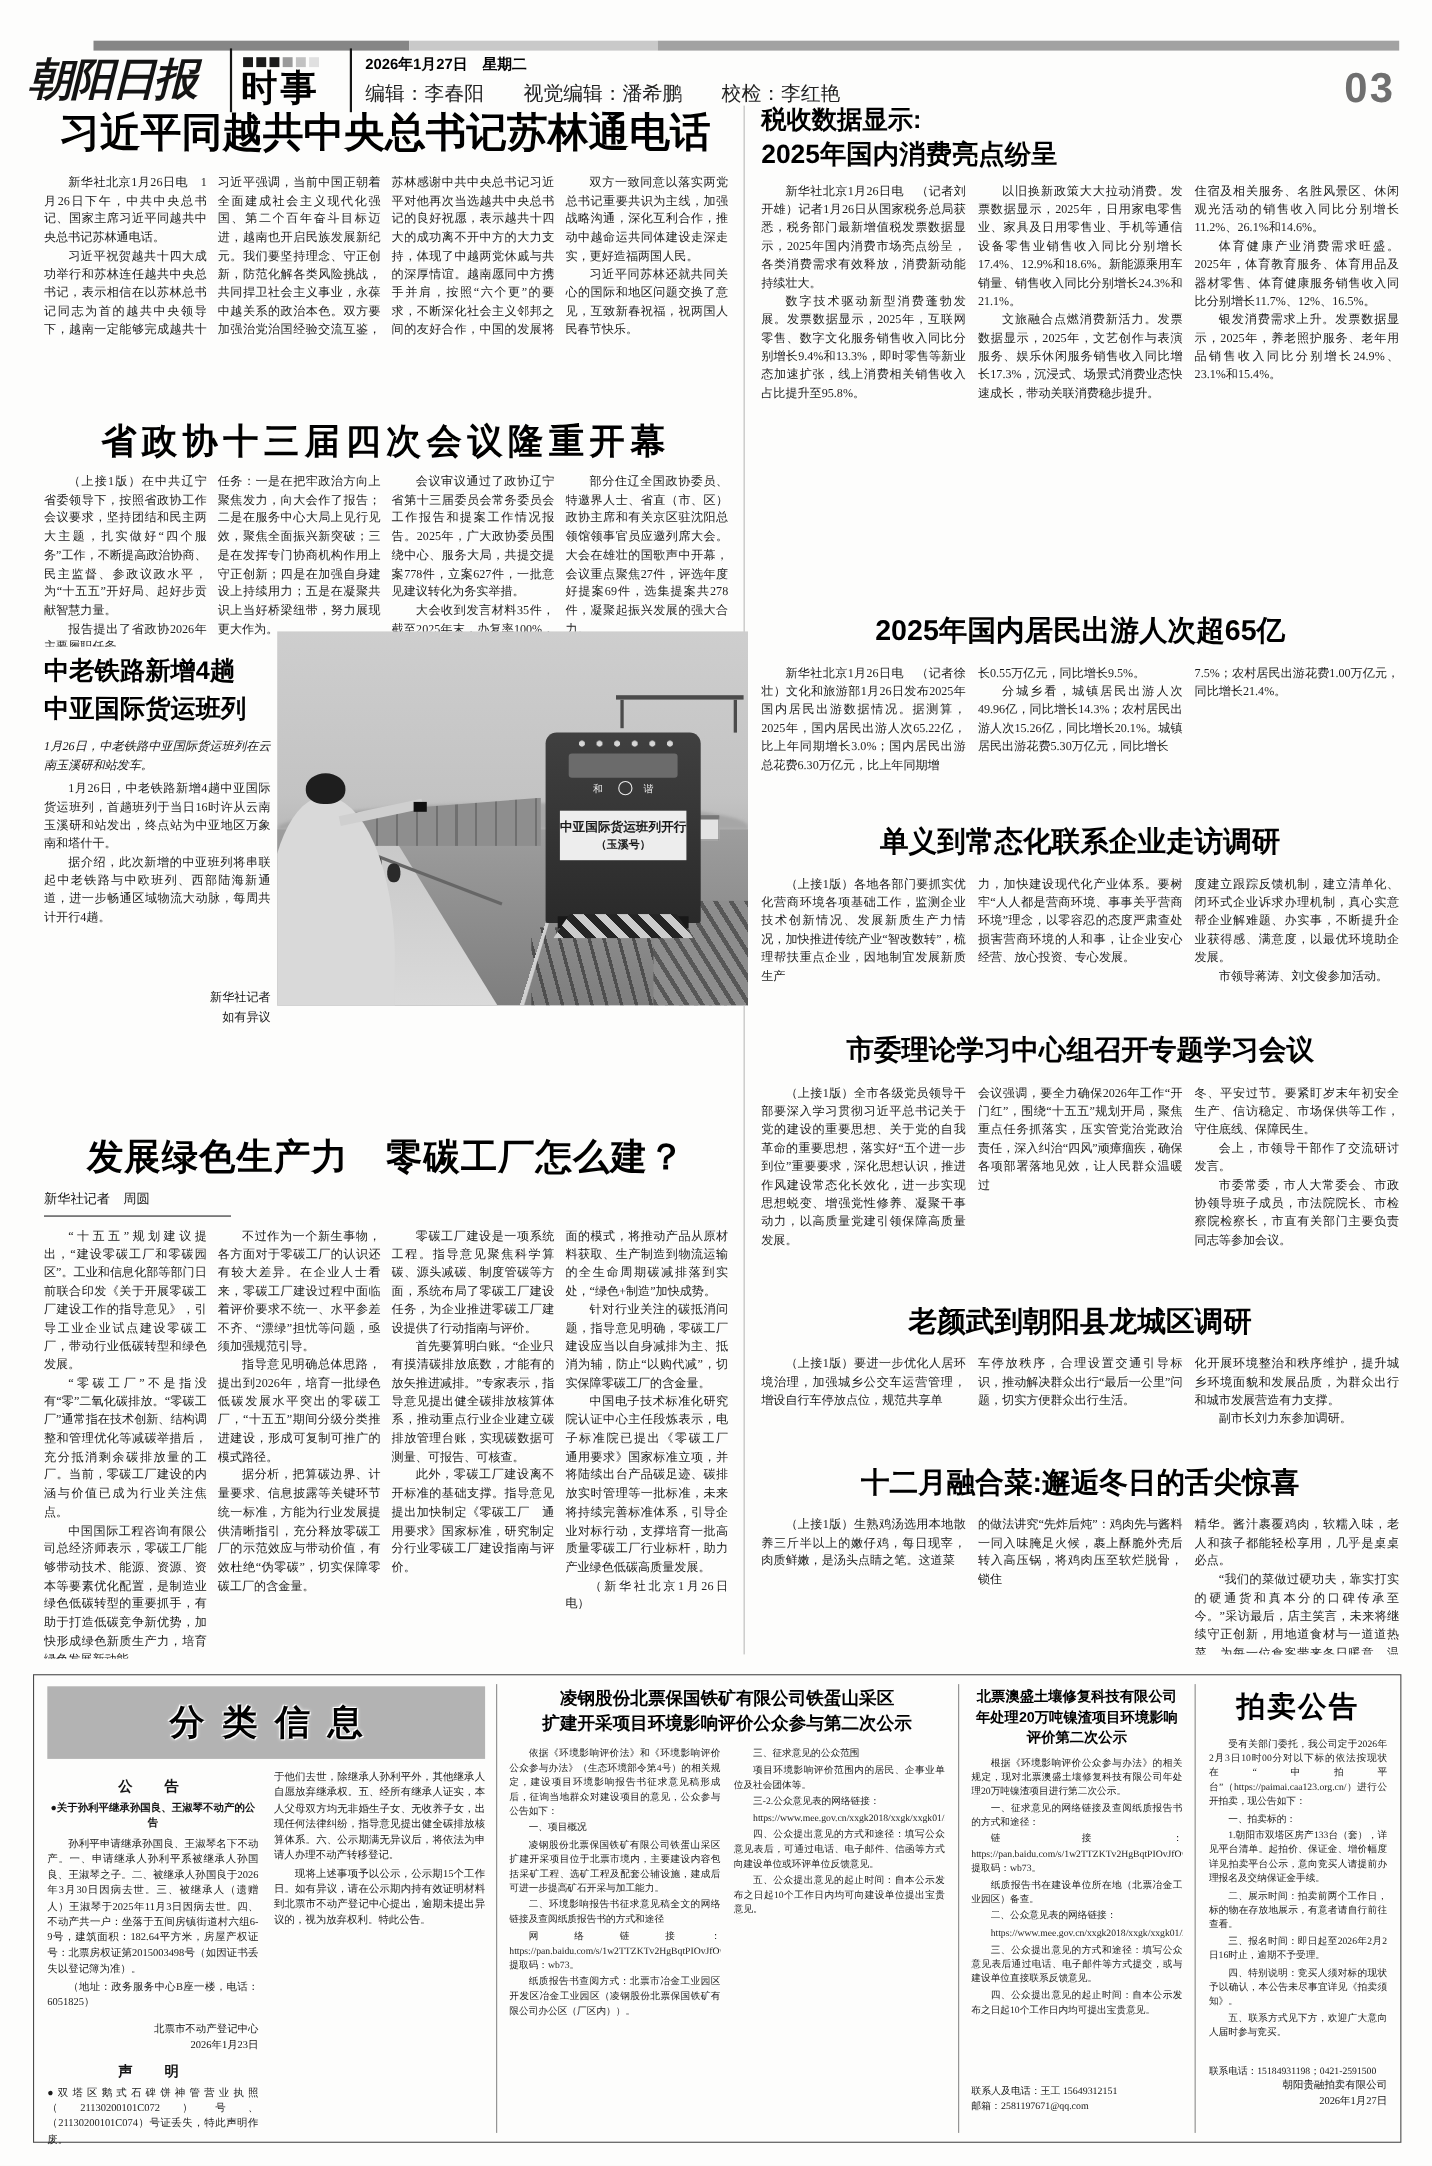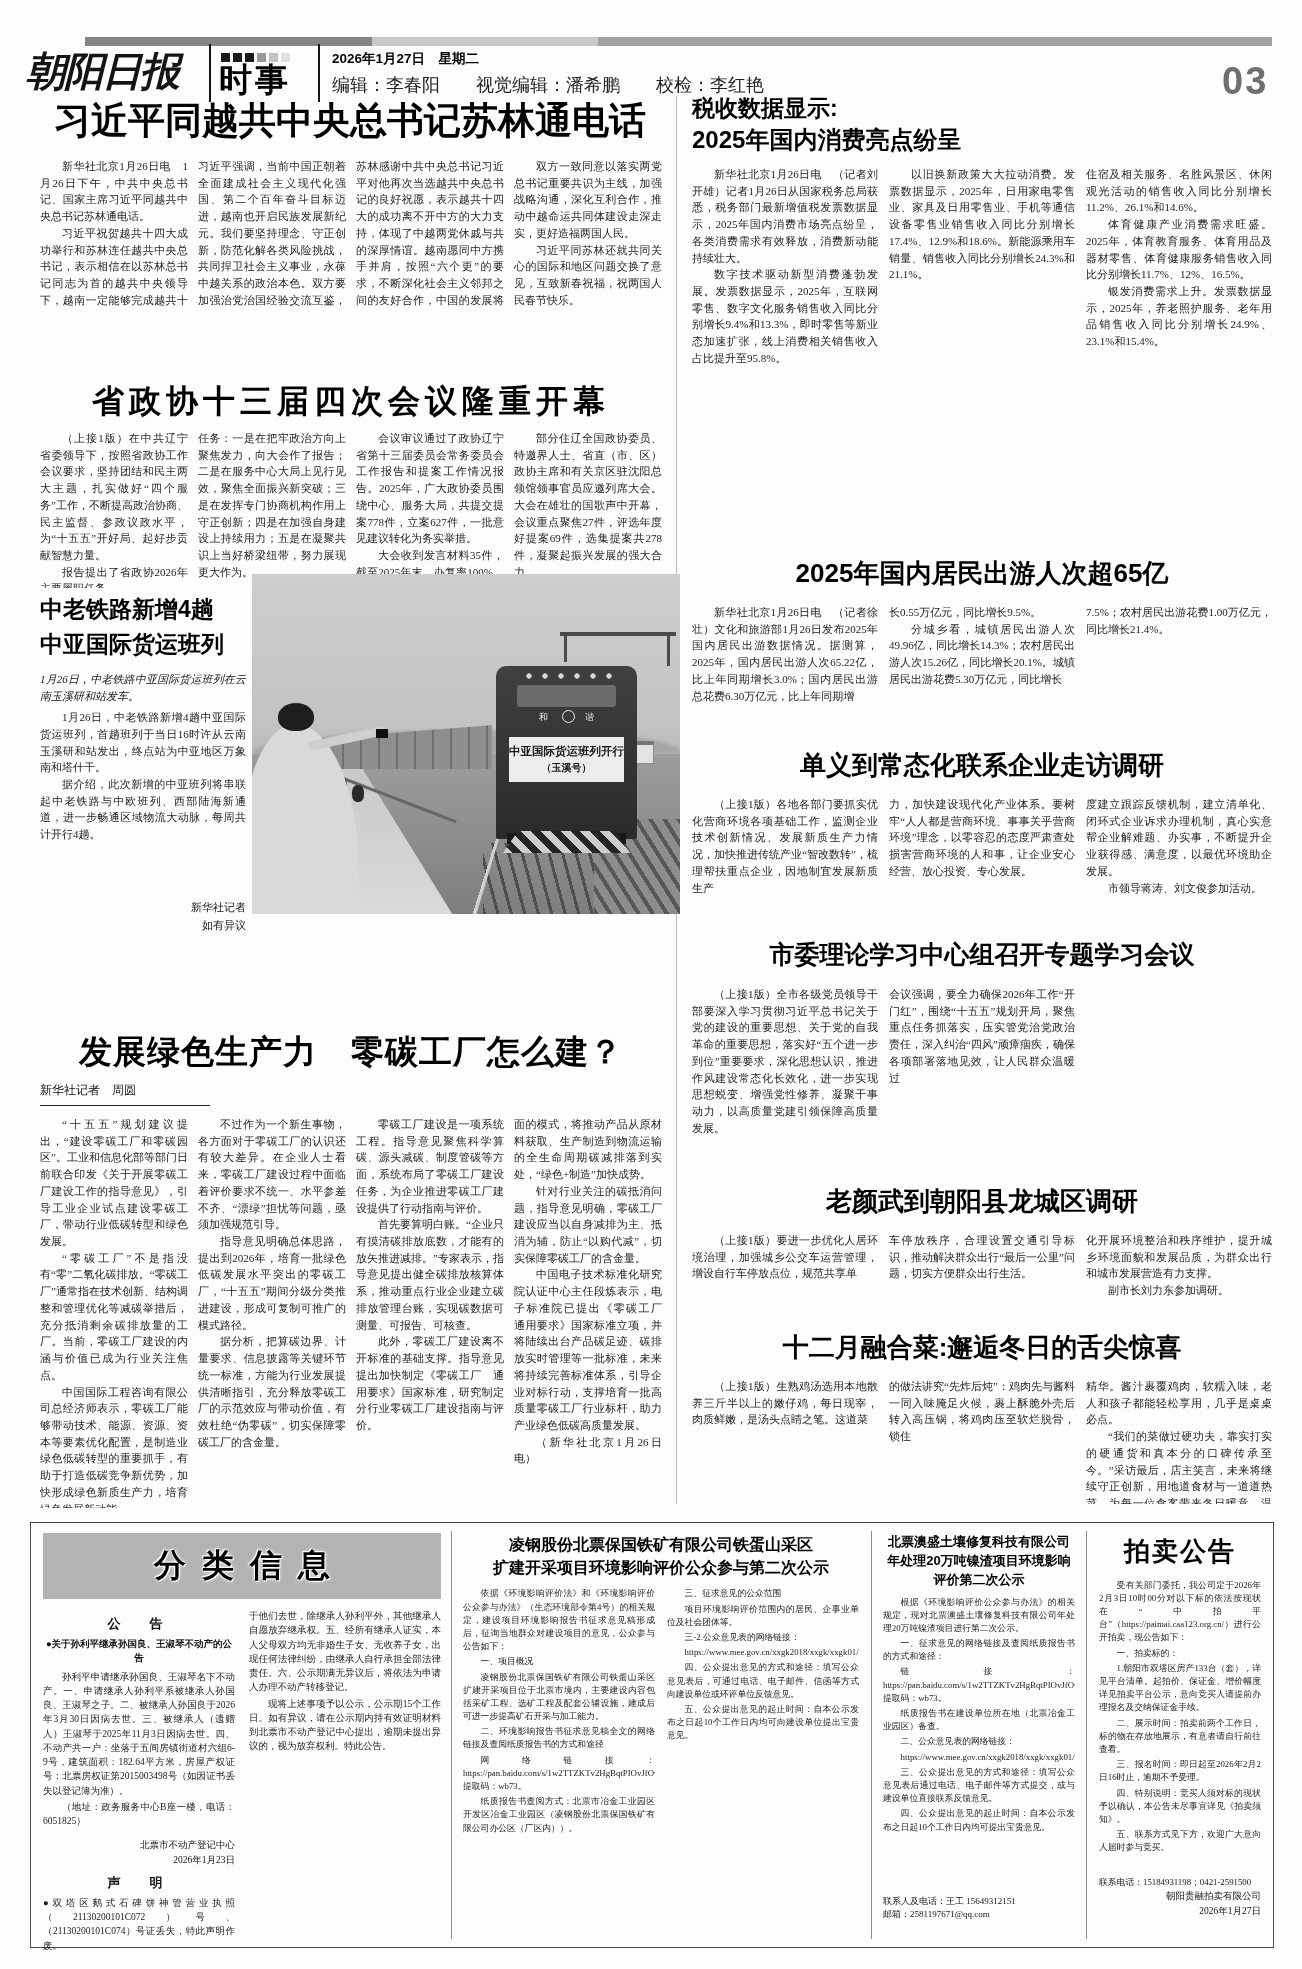--- a/index.html
+++ b/index.html
@@ -192,20 +192,21 @@
 
   <div class="abs ht" style="left:692px;top:92px;font-size:23px;line-height:1.4;">税收数据显示:</div>
   <div class="abs ht" style="left:692px;top:124px;font-size:24px;">2025年国内消费亮点纷呈</div>
   <div class="abs cols" style="left:692px;top:166px;width:580px;height:392px;gap:11px;">
     <div class="col rcol" style="height:392px;">
         <p>新华社北京1月26日电　（记者刘开雄）记者1月26日从国家税务总局获悉，税务部门最新增值税发票数据显示，2025年国内消费市场亮点纷呈，各类消费需求有效释放，消费新动能持续壮大。</p>
         <p>数字技术驱动新型消费蓬勃发展。发票数据显示，2025年，互联网零售、数字文化服务销售收入同比分别增长9.4%和13.3%，即时零售等新业态加速扩张，线上消费相关销售收入占比提升至95.8%。</p>
       </div>
     <div class="col rcol" style="height:392px;">
         <p>以旧换新政策大大拉动消费。发票数据显示，2025年，日用家电零售业、家具及日用零售业、手机等通信设备零售业销售收入同比分别增长17.4%、12.9%和18.6%。新能源乘用车销量、销售收入同比分别增长24.3%和21.1%。</p>
+        <p>文旅融合点燃消费新活力。发票数据显示，2025年，文艺创作与表演服务、娱乐休闲服务销售收入同比增长17.3%，沉浸式、场景式消费业态快速成长，带动关联消费稳步提升。</p>
       </div>
     <div class="col rcol nif" style="height:392px;">
         <p>住宿及相关服务、名胜风景区、休闲观光活动的销售收入同比分别增长11.2%、26.1%和14.6%。</p>
         <p>体育健康产业消费需求旺盛。2025年，体育教育服务、体育用品及器材零售、体育健康服务销售收入同比分别增长11.7%、12%、16.5%。</p>
         <p>银发消费需求上升。发票数据显示，2025年，养老照护服务、老年用品销售收入同比分别增长24.9%、23.1%和15.4%。</p>
       </div>
   </div>
 
   <div class="abs ht center" style="left:692px;top:556px;width:580px;font-size:26px;">2025年国内居民出游人次超65亿</div>
   <div class="abs cols" style="left:692px;top:604px;width:580px;height:138px;gap:11px;">
@@ -235,20 +236,25 @@
       </div>
   </div>
 
   <div class="abs ht center" style="left:692px;top:938px;width:580px;font-size:25px;">市委理论学习中心组召开专题学习会议</div>
   <div class="abs cols" style="left:692px;top:986px;width:580px;height:192px;gap:11px;">
     <div class="col rcol" style="height:192px;">
         <p>（上接1版）全市各级党员领导干部要深入学习贯彻习近平总书记关于党的建设的重要思想、关于党的自我革命的重要思想，落实好“五个进一步到位”重要要求，深化思想认识，推进作风建设常态化长效化，进一步实现思想蜕变、增强党性修养、凝聚干事动力，以高质量党建引领保障高质量发展。</p>
       </div>
     <div class="col rcol nif" style="height:192px;">
         <p>会议强调，要全力确保2026年工作“开门红”，围绕“十五五”规划开局，聚焦重点任务抓落实，压实管党治党政治责任，深入纠治“四风”顽瘴痼疾，确保各项部署落地见效，让人民群众温暖过</p>
+      </div>
+    <div class="col rcol nif" style="height:192px;">
+        <p>冬、平安过节。要紧盯岁末年初安全生产、信访稳定、市场保供等工作，守住底线、保障民生。</p>
+        <p>会上，市领导干部作了交流研讨发言。</p>
+        <p>市委常委，市人大常委会、市政协领导班子成员，市法院院长、市检察院检察长，市直有关部门主要负责同志等参加会议。</p>
       </div>
   </div>
 
   <div class="abs ht center" style="left:692px;top:1184px;width:580px;font-size:26px;">老颜武到朝阳县龙城区调研</div>
   <div class="abs cols" style="left:692px;top:1232px;width:580px;height:94px;gap:11px;">
     <div class="col rcol" style="height:94px;">
         <p>（上接1版）要进一步优化人居环境治理，加强城乡公交车运营管理，增设自行车停放点位，规范共享单</p>
       </div>
     <div class="col rcol nif" style="height:94px;">
         <p>车停放秩序，合理设置交通引导标识，推动解决群众出行“最后一公里”问题，切实方便群众出行生活。</p>
@@ -290,21 +296,21 @@
             </div>
           <div class="sign" style="font-size:9.5px;">北票市不动产登记中心</div>
           <div class="sign" style="font-size:9.5px;">2026年1月23日</div>
           <div class="mini-h">声　明</div>
           <div class="scol nif" style="height:54px;">
               <p>●双塔区鹅式石碑饼神管营业执照（21130200101C072）号、（21130200101C074）号证丢失，特此声明作废。</p>
             </div>
         </div>
         <div style="width:192px;">
           <div class="scol nif" style="height:322px;">
-              <p>于他们去世，除继承人孙利平外，其他继承人自愿放弃继承权。五、经所有继承人证实，本人父母双方均无非婚生子女、无收养子女，出现任何法律纠纷，由继承人自行承担全部法律责任。六、公示期满无异议后，将依法为申请人办理不动产转移登记。</p>
+              <p>于他们去世，除继承人孙利平外，其他继承人自愿放弃继承权。五、经所有继承人证实，本人父母双方均无非婚生子女、无收养子女，出现任何法律纠纷，指导意见提出健全碳排放核算体系。六、公示期满无异议后，将依法为申请人办理不动产转移登记。</p>
               <p>现将上述事项予以公示，公示期15个工作日。如有异议，请在公示期内持有效证明材料到北票市不动产登记中心提出，逾期未提出异议的，视为放弃权利。特此公告。</p>
             </div>
         </div>
       </div>
     </div>
 
     <div class="abs" style="left:432px;top:10px;width:396px;">
       <div class="notice-title" style="font-size:16px;">凌钢股份北票保国铁矿有限公司铁蛋山采区</div>
       <div class="notice-title" style="font-size:16px;">扩建开采项目环境影响评价公众参与第二次公示</div>
       <div style="display:flex;gap:12px;margin-top:8px;">

